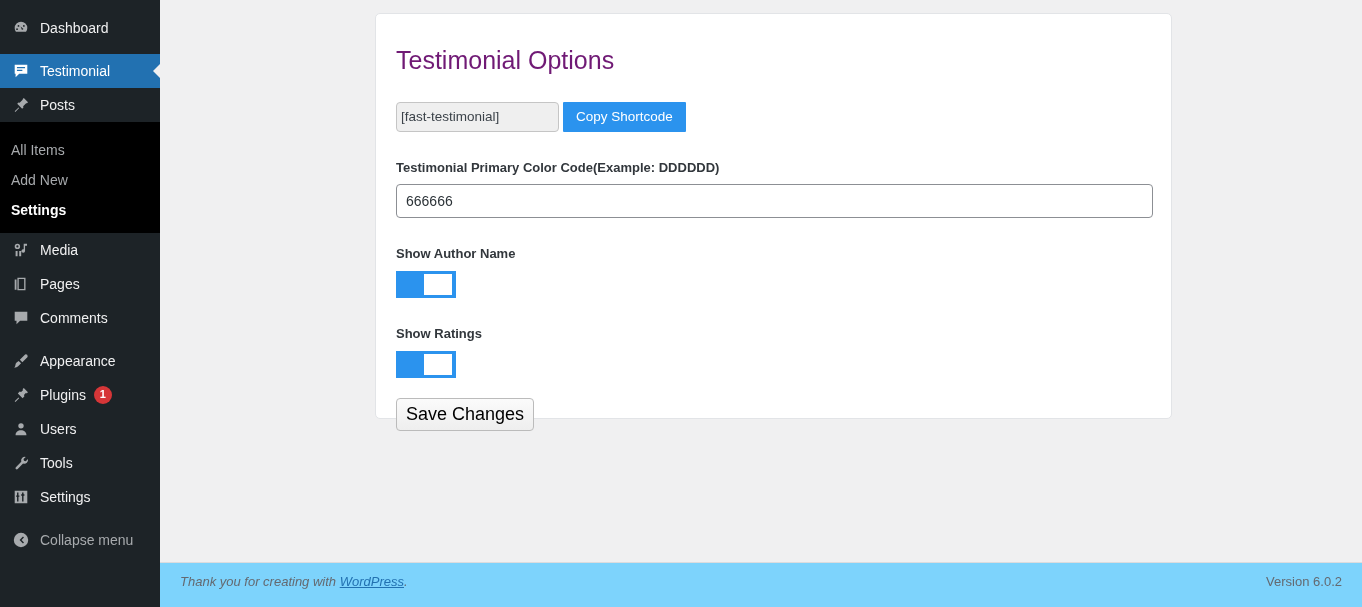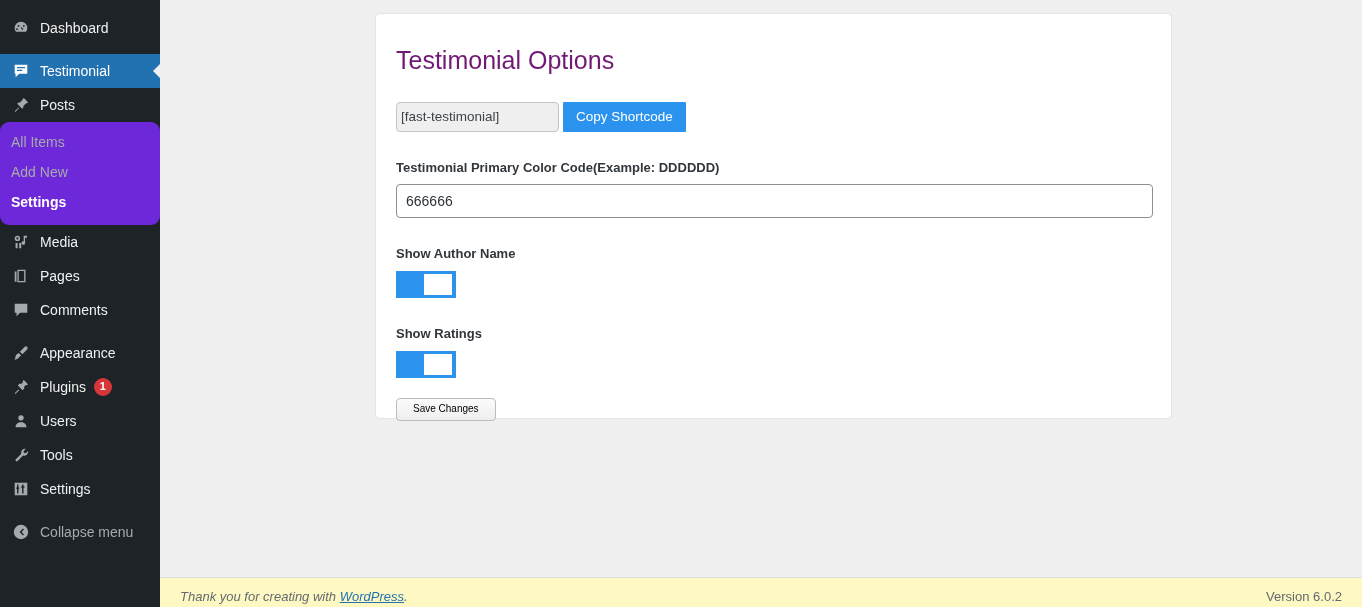--- a/index.html
+++ b/index.html
@@ -66,23 +66,22 @@
     padding: 0 5px;
     border-radius: 9px;
     background: #d63638;
     color: #fff;
     font-size: 11px;
     font-weight: 600;
     line-height: 1;
   }
 
   .submenu {
-    background: #6d28d9;
-    padding: 5px 0 7px 0;
-    border-radius: 9px;
+    background: #000000;
+    padding: 13px 0 7px 0;
   }
   .submenu-item {
     display: block;
     padding: 6px 0 6px 11px;
     font-size: 14px;
     color: #a7aaad;
     cursor: pointer;
     line-height: 1.3;
     white-space: nowrap;
   }
@@ -186,38 +185,38 @@
   .toggle .knob {
     position: absolute;
     top: 3px; right: 4px;
     width: 28px; height: 21px;
     background: #fff;
   }
 
   .save-btn {
     display: block;
     margin: 20px 0 0 20px;
-    padding: 4px 16px;
+    padding: 4px 9px;
     font-family: "Liberation Sans", sans-serif;
-    font-size: 10px;
+    font-size: 18px;
     color: #000;
     background: linear-gradient(#fbfbfb, #eeeeee);
     border: 1px solid #bbb;
     border-radius: 4px;
     cursor: pointer;
     line-height: 1.25;
   }
 
   
   .footer {
     position: absolute;
     left: 160px; bottom: 0;
-    width: 1202px; height: 30px;
+    width: 1202px; height: 45px;
     border-top: 1px solid #dcdcde;
-    background: #fef9c3;
+    background: #7dd3fc;
   }
   .footer-left {
     position: absolute;
     left: 20px; top: 11px;
     font-size: 13px;
     font-style: italic;
     color: #646970;
   }
   .footer-left a {
     color: #2271b1;

